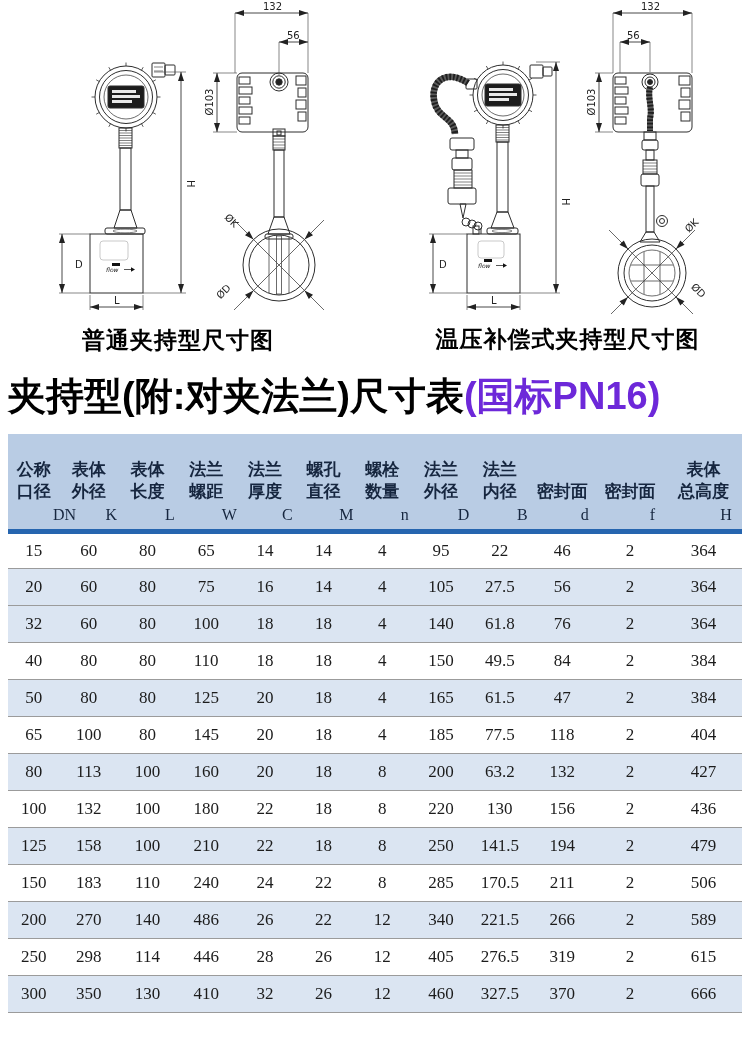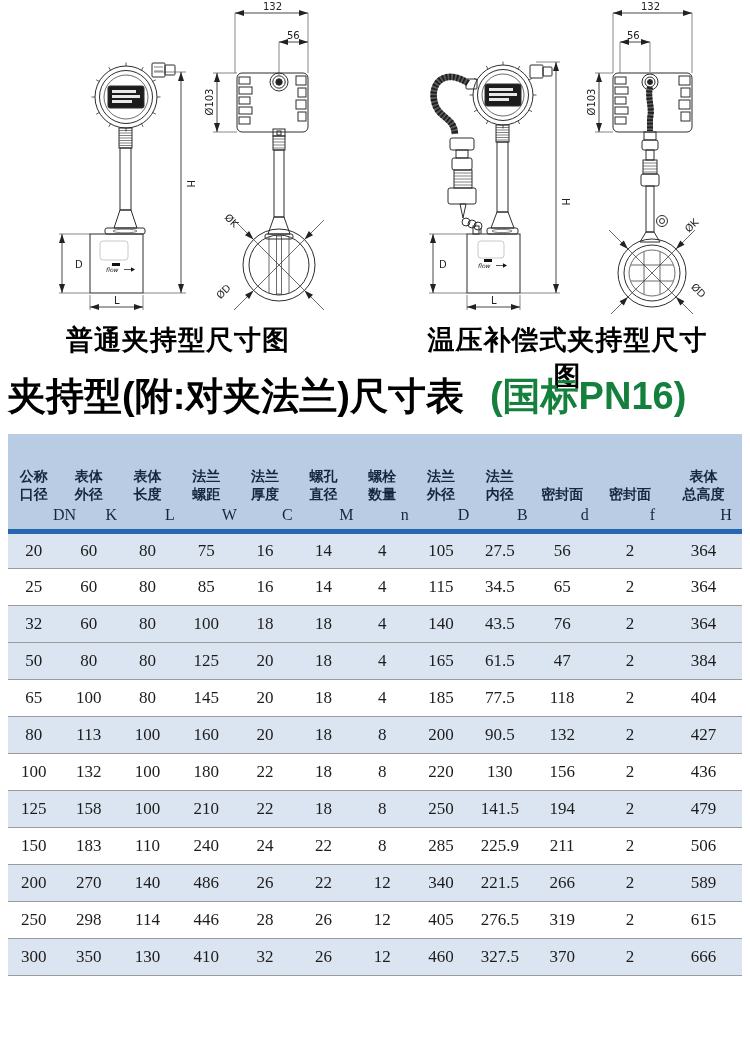--- a/index.html
+++ b/index.html
@@ -4,33 +4,33 @@
 <style>
   html,body{margin:0;padding:0;}
   body{width:750px;height:1046px;position:relative;background:#fff;overflow:hidden;
        font-family:"Liberation Sans",sans-serif;}
   .abs{position:absolute;}
   
   svg text{font-family:"DejaVu Sans",sans-serif;}
   .lbl{fill:#222;stroke:none;font-size:10px;}
   .flowtxt{fill:#111;stroke:none;font-size:6px;font-style:italic;}
   
-  .caption{top:322px;height:36px;font-size:27px;font-weight:bold;color:#000;
+  .caption{top:322px;height:36px;font-size:23px;font-weight:bold;color:#000;
            text-align:center;line-height:36px;letter-spacing:1px;}
   #cap-left{left:58px;width:240px;}
   #cap-right{left:420px;width:295px;font-family:Liberation Serif, serif;}
   #title{left:8px;top:366px;width:740px;height:60px;font-size:38px;font-weight:bold;
          color:#000;line-height:60px;white-space:nowrap;letter-spacing:0px;}
-  #title .red{color:#15803d;margin-left:26px;}
+  #title .red{color:#6d28d9;}
   
   #tablewrap{left:8px;top:434px;width:734px;}
   table{width:100%;border-collapse:collapse;table-layout:fixed;}
   thead tr{background:#b9cce4;border-bottom:5px solid #2665af;}
   th{height:84px;vertical-align:bottom;padding:6px 0 5px 0;font-weight:bold;}
-  .hcn{white-space:pre-line;font-size:14px;line-height:1.3;color:#16263f;
+  .hcn{white-space:pre-line;font-size:17px;line-height:1.3;color:#16263f;
        font-family:"Liberation Sans",sans-serif;}
   .hsym{font-size:16px;font-weight:normal;margin-top:3px;color:#16263f;
         font-family:"Liberation Serif","DejaVu Serif",serif;margin-left:45px;}
   tbody tr{height:37px;border-bottom:1px solid #9b9b9b;background:#fff;}
   tbody tr.alt{background:#dbe5f2;}
   td{text-align:center;font-size:17px;color:#1c1c1c;
      font-family:"Liberation Serif","DejaVu Serif",serif;}
   col.c1{width:7%;} col.cm{width:8%;} col.c10{width:9%;} col.c11{width:9.5%;} col.c12{width:10.5%;}
 </style>
 </head>
@@ -353,61 +353,75 @@
             <div class="hsym">f</div>
           </th>
           <th>
             <div class="hcn">表体
 总高度</div>
             <div class="hsym">H</div>
           </th>
         </tr>
     </thead>
     <tbody>
+        <tr>
+          <td>15</td>
+          <td>60</td>
+          <td>80</td>
+          <td>65</td>
+          <td>14</td>
+          <td>14</td>
+          <td>4</td>
+          <td>95</td>
+          <td>22</td>
+          <td>46</td>
+          <td>2</td>
+          <td>364</td>
+        </tr>
         <tr class="alt">
           <td>20</td>
           <td>60</td>
           <td>80</td>
           <td>75</td>
           <td>16</td>
           <td>14</td>
           <td>4</td>
           <td>105</td>
           <td>27.5</td>
           <td>56</td>
           <td>2</td>
           <td>364</td>
         </tr>
-        <tr>
-          <td>25</td>
-          <td>60</td>
-          <td>80</td>
-          <td>85</td>
-          <td>16</td>
-          <td>14</td>
-          <td>4</td>
-          <td>115</td>
-          <td>34.5</td>
-          <td>65</td>
-          <td>2</td>
-          <td>364</td>
-        </tr>
         <tr class="alt">
           <td>32</td>
           <td>60</td>
           <td>80</td>
           <td>100</td>
           <td>18</td>
           <td>18</td>
           <td>4</td>
           <td>140</td>
-          <td>43.5</td>
+          <td>61.8</td>
           <td>76</td>
           <td>2</td>
           <td>364</td>
+        </tr>
+        <tr>
+          <td>40</td>
+          <td>80</td>
+          <td>80</td>
+          <td>110</td>
+          <td>18</td>
+          <td>18</td>
+          <td>4</td>
+          <td>150</td>
+          <td>49.5</td>
+          <td>84</td>
+          <td>2</td>
+          <td>384</td>
         </tr>
         <tr class="alt">
           <td>50</td>
           <td>80</td>
           <td>80</td>
           <td>125</td>
           <td>20</td>
           <td>18</td>
           <td>4</td>
           <td>165</td>
@@ -432,21 +446,21 @@
         </tr>
         <tr class="alt">
           <td>80</td>
           <td>113</td>
           <td>100</td>
           <td>160</td>
           <td>20</td>
           <td>18</td>
           <td>8</td>
           <td>200</td>
-          <td>90.5</td>
+          <td>63.2</td>
           <td>132</td>
           <td>2</td>
           <td>427</td>
         </tr>
         <tr>
           <td>100</td>
           <td>132</td>
           <td>100</td>
           <td>180</td>
           <td>22</td>
@@ -474,21 +488,21 @@
         </tr>
         <tr>
           <td>150</td>
           <td>183</td>
           <td>110</td>
           <td>240</td>
           <td>24</td>
           <td>22</td>
           <td>8</td>
           <td>285</td>
-          <td>225.9</td>
+          <td>170.5</td>
           <td>211</td>
           <td>2</td>
           <td>506</td>
         </tr>
         <tr class="alt">
           <td>200</td>
           <td>270</td>
           <td>140</td>
           <td>486</td>
           <td>26</td>

